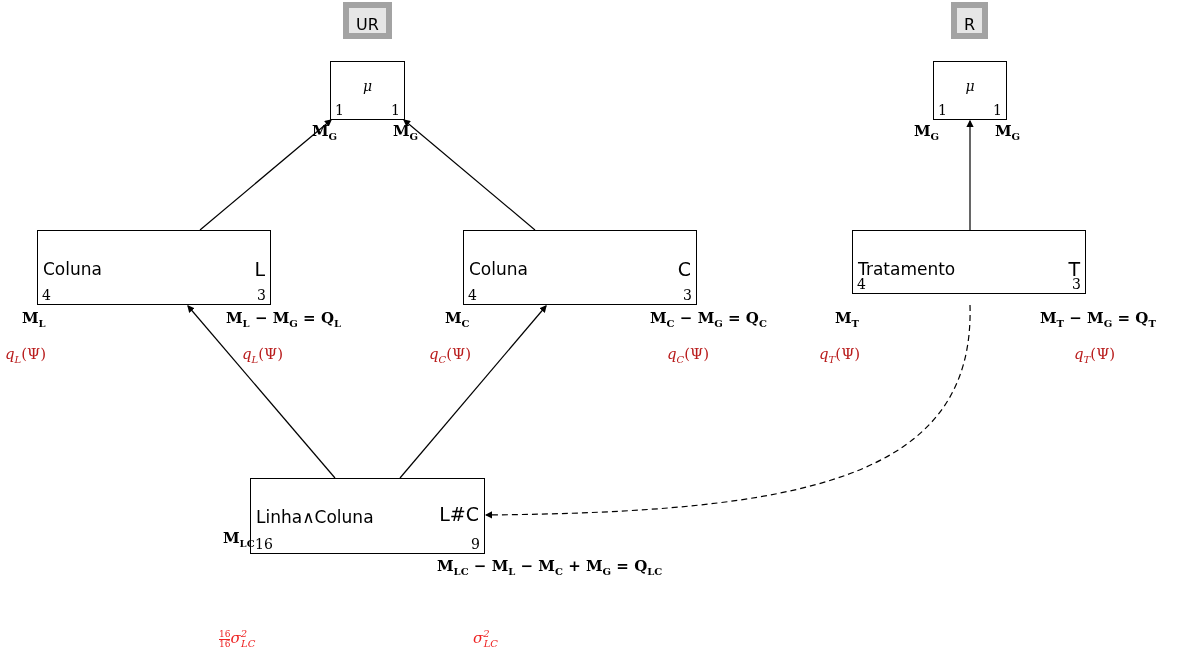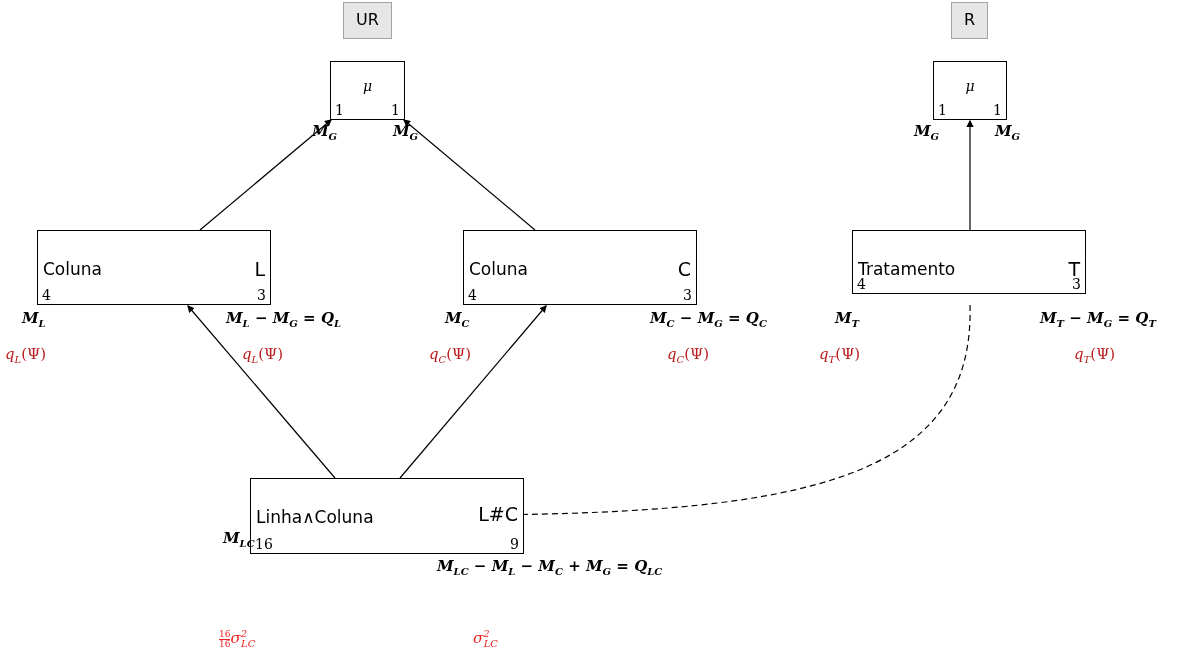--- a/index.html
+++ b/index.html
@@ -1,28 +1,28 @@
 <!DOCTYPE html>
 <html><head>
 <meta charset="utf-8">
 <style>
   html, body { margin: 0; padding: 0; background: #ffffff; }
   body { width: 1177px; height: 657px; position: relative; overflow: hidden;
          font-family: "DejaVu Serif", serif; color: #000; }
   svg.lines { position: absolute; left: 0; top: 0; width: 1177px; height: 657px; }
-  .tag { position: absolute; background: #e6e6e6; border: 1px solid #a3a3a3;
+  .tag { position: absolute; background: #e6e6e6; border: 6px solid #a3a3a3;
          font-family: "DejaVu Sans", sans-serif; font-size: 16px; text-align: center;
          box-sizing: border-box; line-height: 34px; }
   .box { position: absolute; border: 1px solid #000; background: #fff; box-sizing: border-box; }
   .box .name { position: absolute; left: 5px; font-family: "DejaVu Sans", sans-serif; font-size: 17px; }
   .box .abbr { position: absolute; right: 5px; font-family: "DejaVu Sans", sans-serif; font-size: 19px; }
   .box .lvl { position: absolute; left: 4px; bottom: 1px; font-size: 14px; }
   .box .df { position: absolute; right: 4px; bottom: 1px; font-size: 14px; }
   .mu { position: absolute; top: 16px; left: 0; right: 0; text-align: center; font-style: italic; font-size: 14px; }
-  .lbl { position: absolute; font-weight: bold; font-size: 15px; white-space: nowrap; font-style: italic; }
+  .lbl { position: absolute; font-weight: bold; font-size: 15px; white-space: nowrap; }
   .lbl sub { font-size: 10px; }
   .blue { position: absolute; color: #b91c1c; font-style: italic; font-size: 15px; white-space: nowrap; }
   .blue sub { font-size: 10px; }
   .red { position: absolute; color: #ee2222; font-style: italic; font-size: 15px; white-space: nowrap; }
   .red sub, .red sup { font-size: 10px; }
 </style>
 </head>
 <body>
 
 <svg class="lines">
@@ -102,21 +102,21 @@
 <div class="lbl" style="left:1040px;top:309px;">
   <span>M</span><sub>T</sub>
   <span>−</span>
   <span>M</span><sub>G</sub>
   <span>=</span>
   <span>Q</span><sub>T</sub>
 </div>
 <div class="blue" style="left:819px;top:345px;"><span>q</span><sub>T</sub><span style="font-style:normal">(Ψ)</span></div>
 <div class="blue" style="left:1074px;top:345px;"><span>q</span><sub>T</sub><span style="font-style:normal">(Ψ)</span></div>
 
-<div class="box" style="left:250px;top:478px;width:274px;height:76px;">
+<div class="box" style="left:250px;top:478px;width:235px;height:76px;">
   <div class="name" style="top:28px;">Linha∧Coluna</div>
   <div class="abbr" style="top:24px;">L#C</div>
   <div class="lvl">16</div>
   <div class="df">9</div>
 </div>
 <div class="lbl" style="left:223px;top:529px;"><span>M</span><sub>LC</sub></div>
 <div class="lbl" style="left:437px;top:557px;">
   <span>M</span><sub>LC</sub>
   <span>−</span>
   <span>M</span><sub>L</sub>

